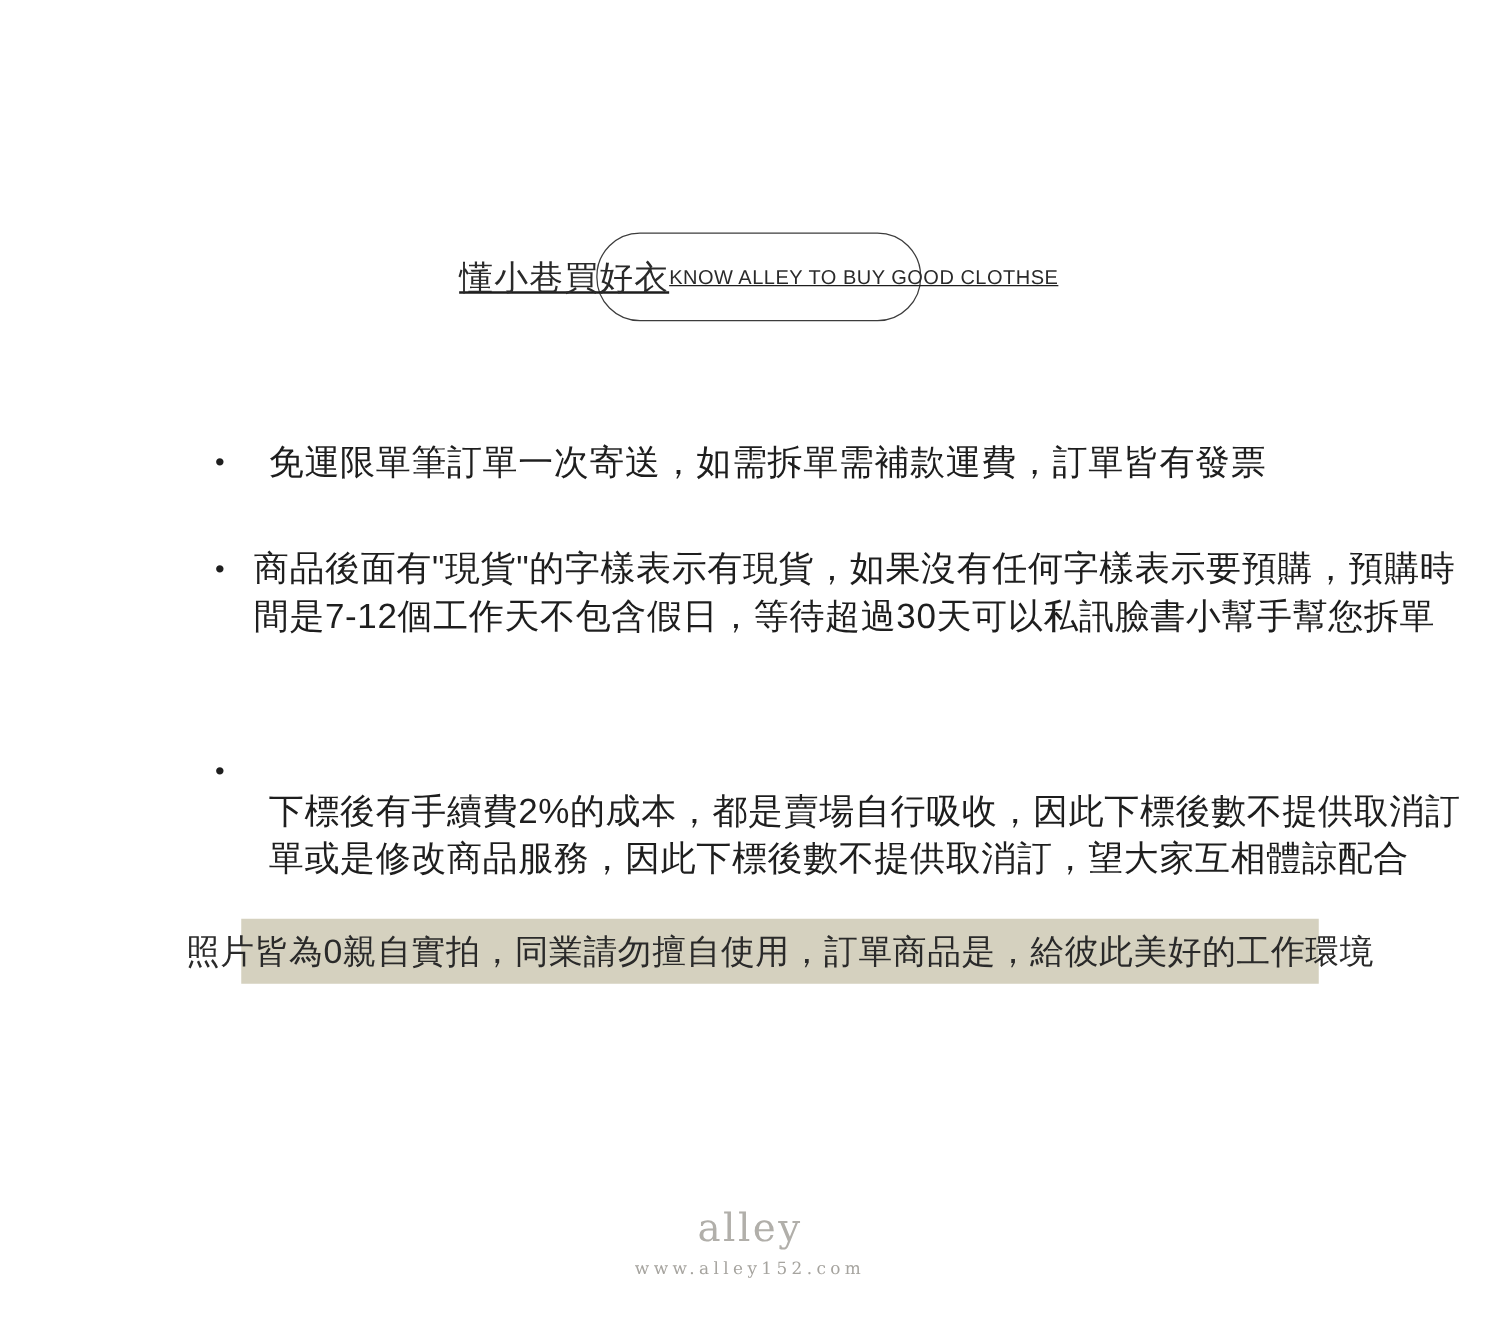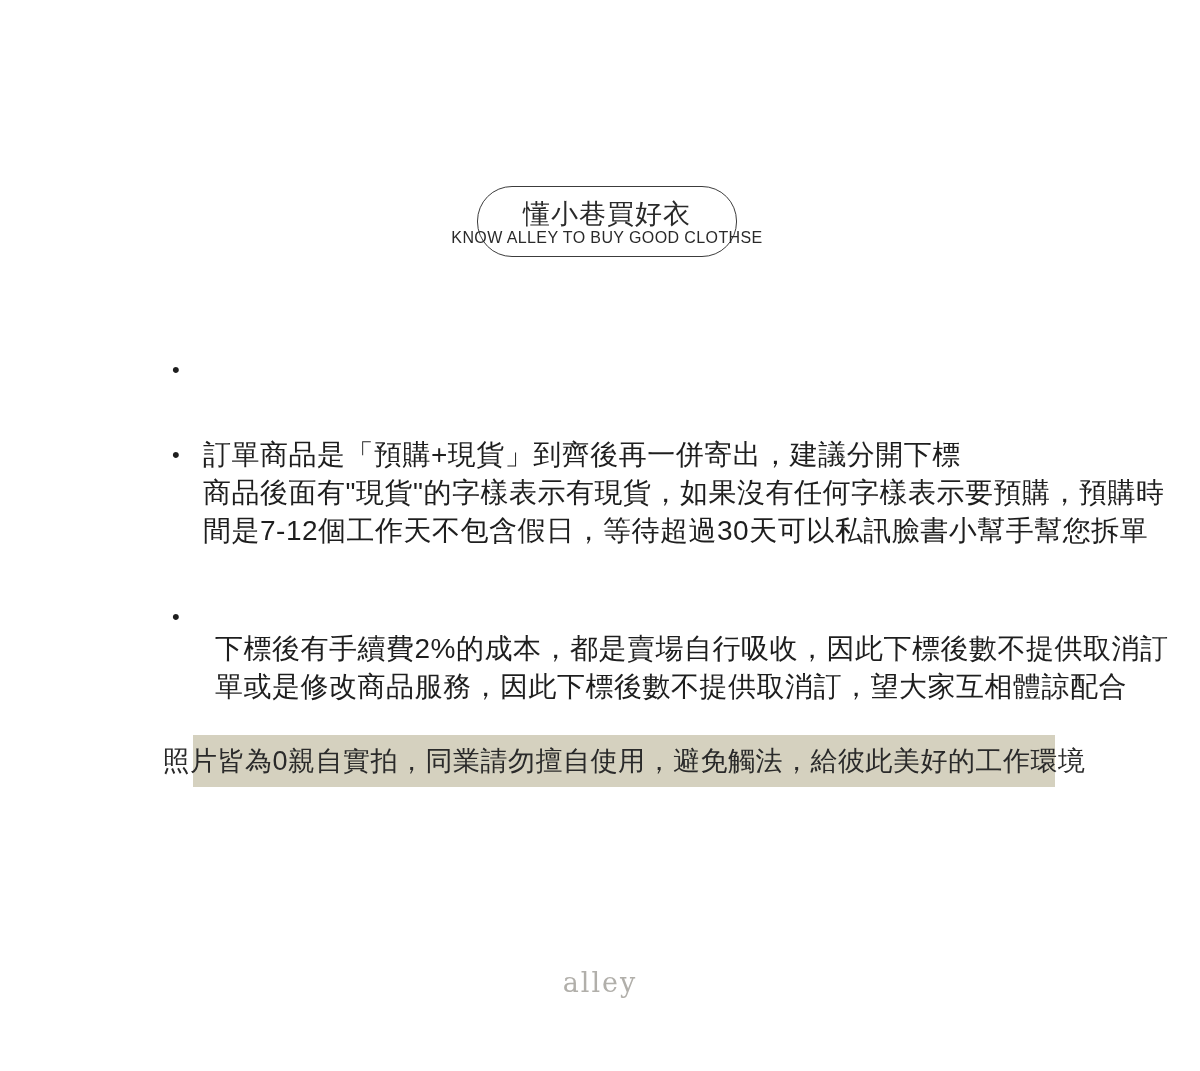--- a/index.html
+++ b/index.html
@@ -17,24 +17,24 @@
   .badge {
     position: absolute;
     left: 477px;
     top: 186px;
     width: 260px;
     height: 71px;
     border: 1.5px solid #3c3c3c;
     border-radius: 35px;
     box-sizing: border-box;
     display: flex;
-    flex-direction: column;
     align-items: center;
     justify-content: center;
     background: #ffffff;
+    text-decoration: underline;
   }
   .badge-title {
     font-size: 27px;
     line-height: 30px;
     letter-spacing: 1px;
     color: #2a2a2a;
     white-space: nowrap;
   }
   .badge-subtitle {
     margin-top: 3px;
@@ -94,21 +94,21 @@
   }
 
   
   .footer-logo {
     position: absolute;
     left: 0;
     top: 966px;
     width: 1200px;
     text-align: center;
     font-family: "DejaVu Serif", "Liberation Serif", serif;
-    font-size: 27px;
+    font-size: 31px;
     line-height: 34px;
     letter-spacing: 2px;
     color: #b1afaa;
   }
   .footer-url {
     position: absolute;
     left: 0;
     top: 1006px;
     width: 1200px;
     text-align: center;
@@ -124,38 +124,41 @@
 
 <div class="page">
 
   <div class="badge" style="border-color: rgb(60, 60, 60);">
     <div class="badge-title">懂小巷買好衣</div>
     <div class="badge-subtitle">KNOW ALLEY TO BUY GOOD CLOTHSE</div>
   </div>
 
   <div class="bullet-item bullet-item-1">
     <div class="bullet-marker">•</div>
+    <div class="bullet-text">
+      <div class="bullet-line">免運限單筆訂單一次寄送，如需拆單需補款運費，訂單皆有發票</div>
+    </div>
   </div>
 
   <div class="bullet-item bullet-item-2">
     <div class="bullet-marker">•</div>
     <div class="bullet-text">
-      <div class="bullet-line">訂單商品是「預購+現貨」到齊後再一併寄出，建議分開下標</div>
       <div class="bullet-line">商品後面有"現貨"的字樣表示有現貨，如果沒有任何字樣表示要預購，預購時</div>
       <div class="bullet-line">間是7-12個工作天不包含假日，等待超過30天可以私訊臉書小幫手幫您拆單</div>
     </div>
   </div>
 
   <div class="bullet-item bullet-item-3">
     <div class="bullet-marker">•</div>
     <div class="bullet-text">
       <div class="bullet-line">下標後有手續費2%的成本，都是賣場自行吸收，因此下標後數不提供取消訂</div>
       <div class="bullet-line">單或是修改商品服務，因此下標後數不提供取消訂，望大家互相體諒配合</div>
     </div>
   </div>
 
   <div class="notice-bar" style="background-color: rgb(213, 209, 191);">
-    <div class="notice-text">照片皆為0親自實拍，同業請勿擅自使用，避免觸法，給彼此美好的工作環境</div>
+    <div class="notice-text">照片皆為0親自實拍，同業請勿擅自使用，訂單商品是，給彼此美好的工作環境</div>
   </div>
 
   <div class="footer-logo" style="color: rgb(177, 175, 170);">alley</div>
+  <div class="footer-url">www.alley152.com</div>
 
 </div>
 
 </body></html>

